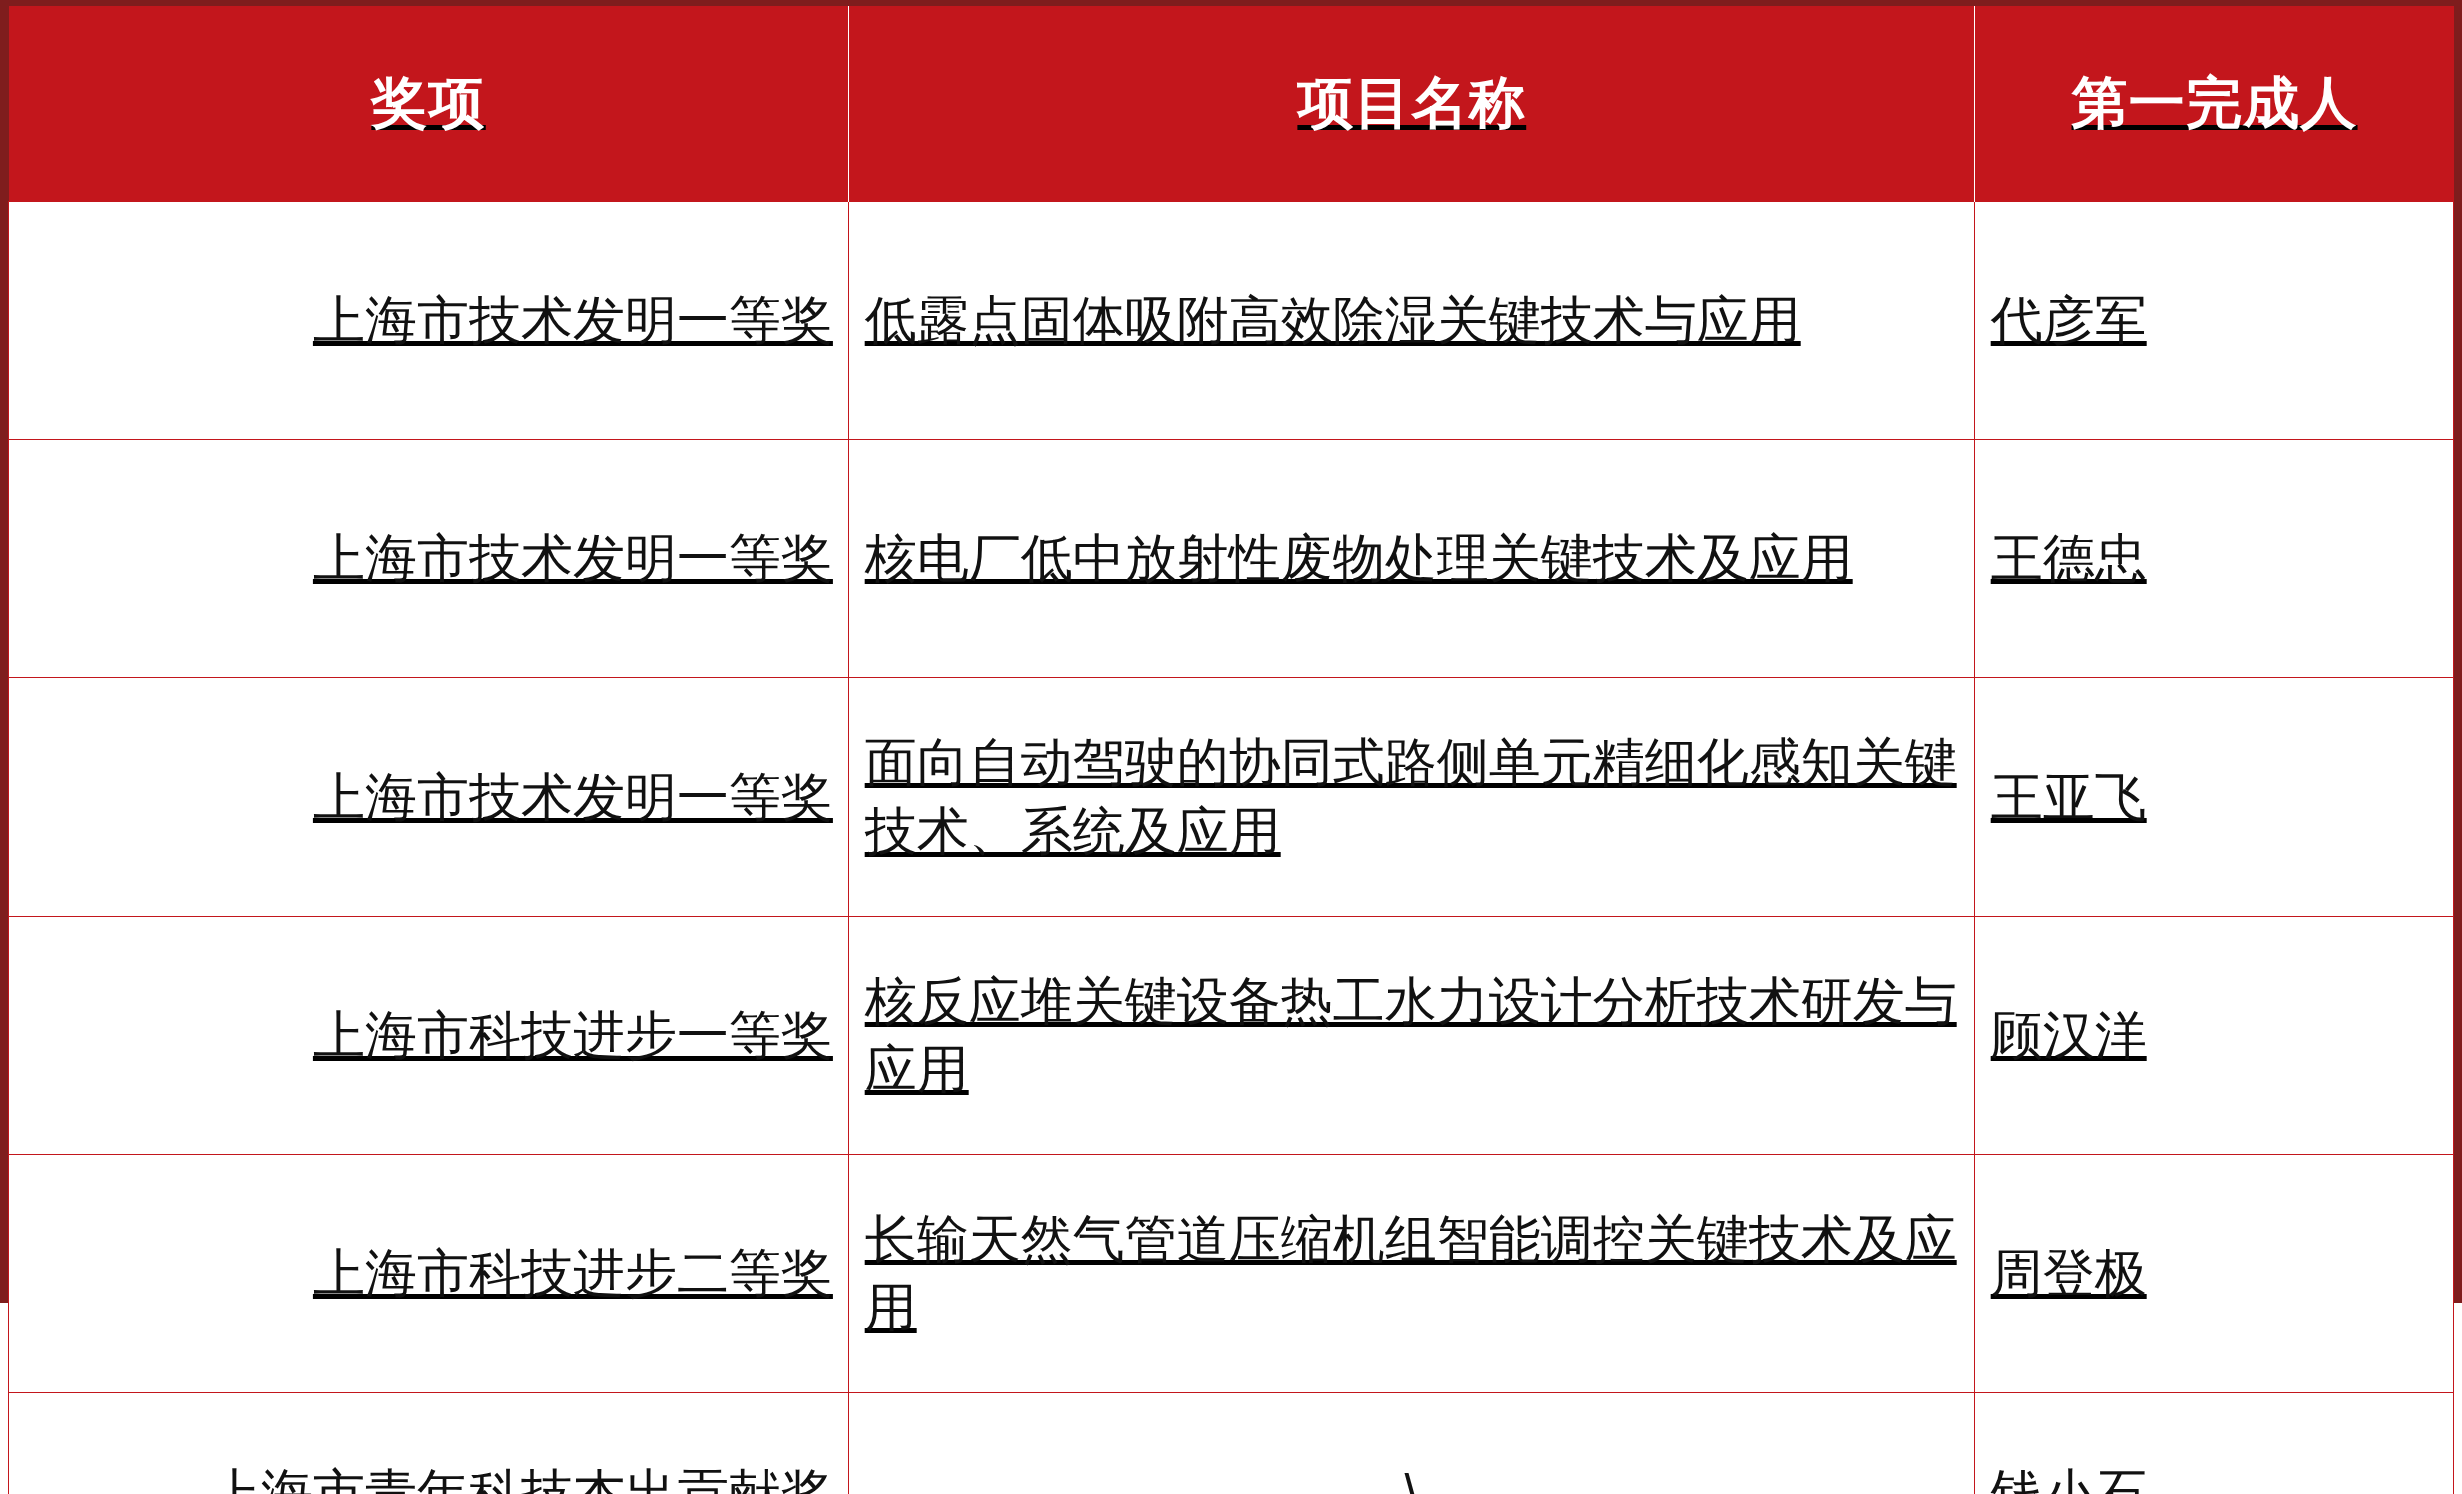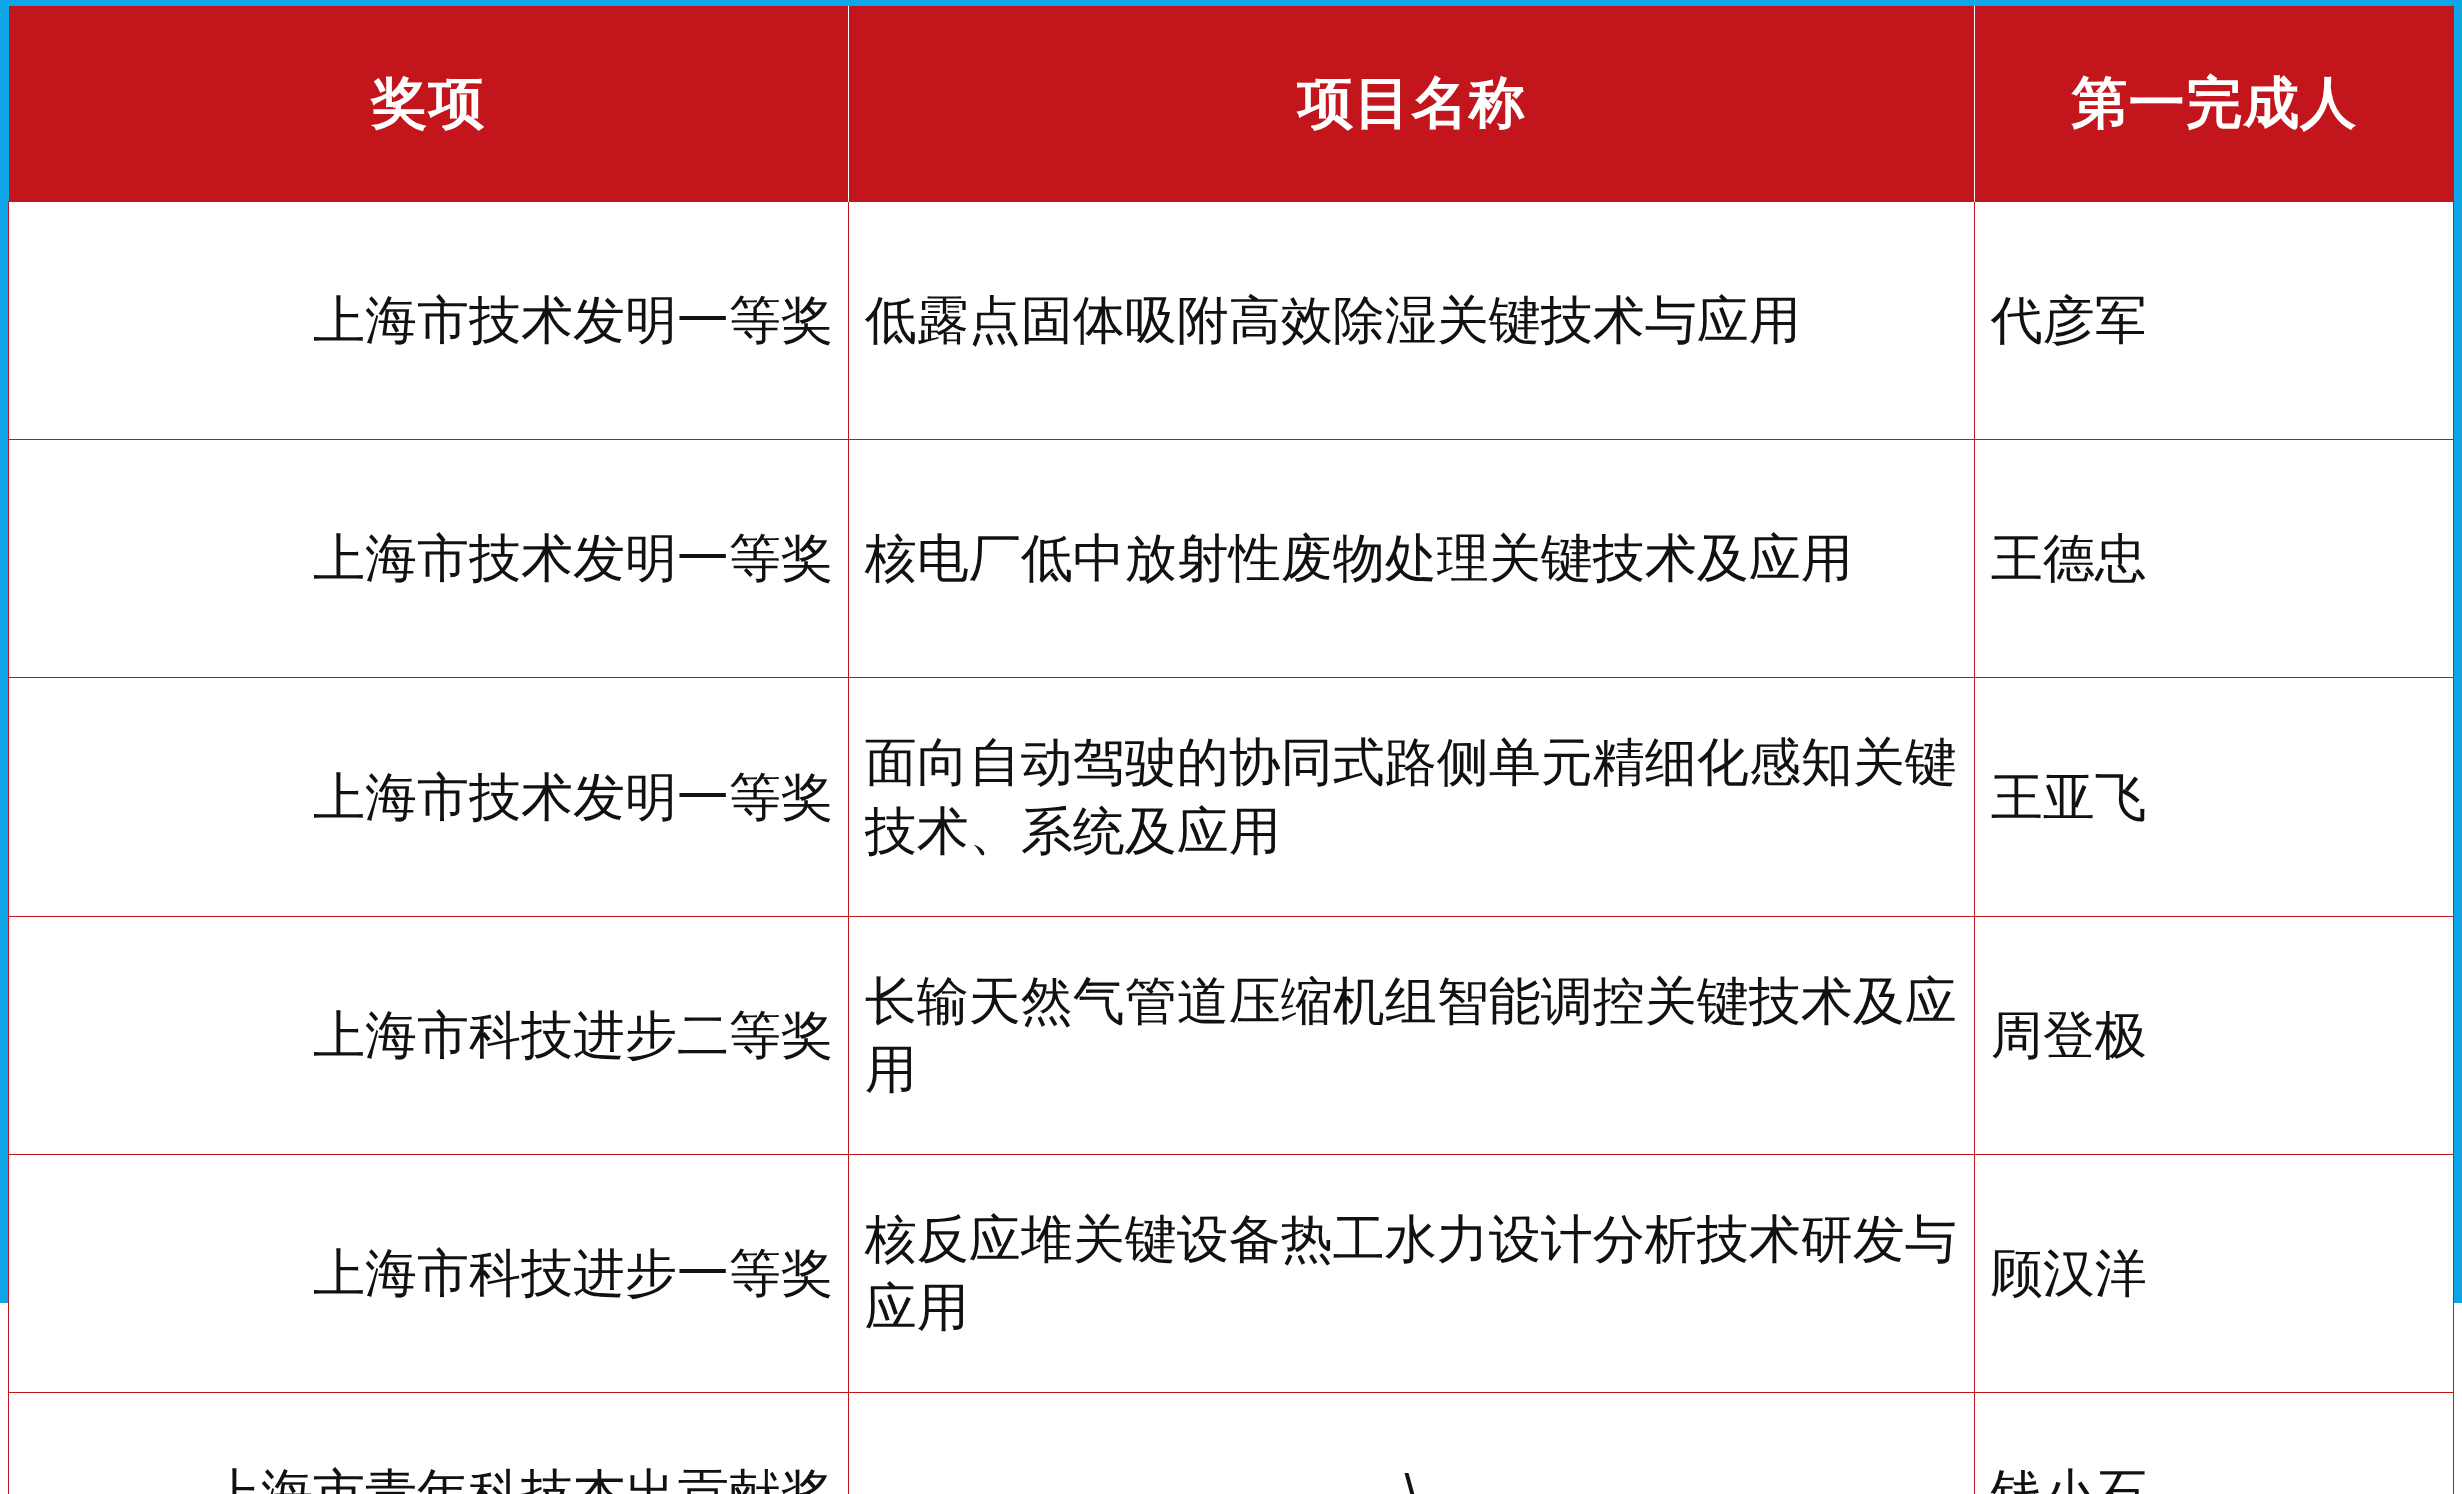--- a/index.html
+++ b/index.html
@@ -11,21 +11,22 @@
     width: 2462px;
     height: 1495px;
     font-family: "Liberation Sans", "DejaVu Sans", sans-serif;
     -webkit-font-smoothing: antialiased;
   }
   .sheet {
     box-sizing: border-box;
     width: 2462px;
     height: 1303px;
     padding: 6px 8.3px 6px 8.3px;
-    background: #0ea5e9;
+    background: #7f1d1d;
+    text-decoration: underline;
   }
   table.award-table {
     border-collapse: collapse;
     table-layout: fixed;
     width: 2445px;
     margin: 0;
   }
   table.award-table col.c-award   { width: 840px; }
   table.award-table col.c-project { width: 1126px; }
   table.award-table col.c-person  { width: 479px; }
@@ -96,28 +97,28 @@
         <td class="col-award">上海市技术发明一等奖</td>
         <td class="col-project">核电厂低中放射性废物处理关键技术及应用</td>
         <td class="col-person">王德忠</td>
       </tr>
       <tr class="row-tall">
         <td class="col-award">上海市技术发明一等奖</td>
         <td class="col-project">面向自动驾驶的协同式路侧单元精细化感知关键技术、系统及应用</td>
         <td class="col-person">王亚飞</td>
       </tr>
       <tr class="row-tall">
+        <td class="col-award">上海市科技进步一等奖</td>
+        <td class="col-project">核反应堆关键设备热工水力设计分析技术研发与应用</td>
+        <td class="col-person">顾汉洋</td>
+      </tr>
+      <tr class="row-tall">
         <td class="col-award">上海市科技进步二等奖</td>
         <td class="col-project">长输天然气管道压缩机组智能调控关键技术及应用</td>
         <td class="col-person">周登极</td>
-      </tr>
-      <tr class="row-tall">
-        <td class="col-award">上海市科技进步一等奖</td>
-        <td class="col-project">核反应堆关键设备热工水力设计分析技术研发与应用</td>
-        <td class="col-person">顾汉洋</td>
       </tr>
       <tr class="row-short">
         <td class="col-award">上海市青年科技杰出贡献奖</td>
         <td class="col-project centered">\</td>
         <td class="col-person">钱小石</td>
       </tr>
     </tbody>
   </table>
 </div>
 

